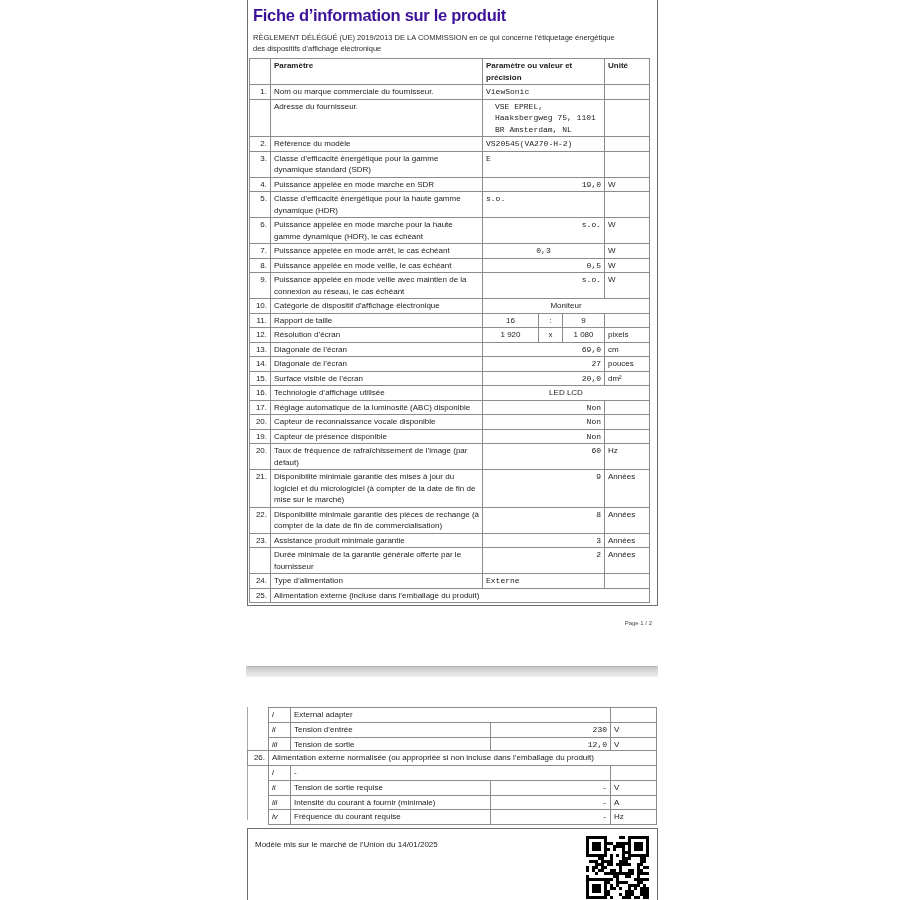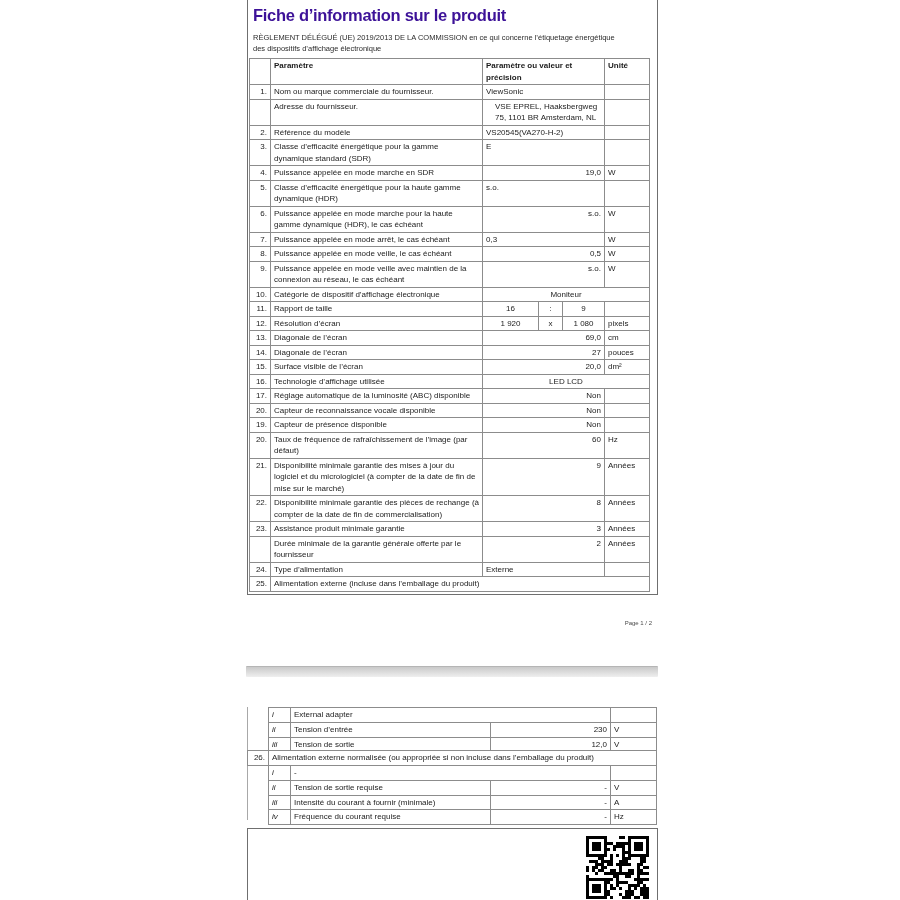--- a/index.html
+++ b/index.html
@@ -23,21 +23,21 @@
   }
   
   table.fiche{border-collapse:collapse;table-layout:fixed;background:#fff;}
   table.fiche td{
     border:1px solid #8c8c8c;font-size:8px;line-height:11.5px;padding:1px 3px;
     vertical-align:top;overflow:hidden;word-wrap:break-word;
   }
   .t1{margin:0 0 0 1px;width:383px;}
   td.hdr{font-weight:bold;}
   td.num{text-align:right;padding-right:3px;}
-  td.val{text-align:right;}
+  td.val{text-align:right;font-family:Liberation Mono, monospace;}
   td.unit{text-align:left;}
   td.vc{text-align:center;padding:1px 1px;}
   td.vsep{text-align:center;padding:1px 0;}
   td.vmid{text-align:center;}
   td.sub{font-style:italic;padding-left:5px;}
   .page-indicator{
     position:absolute;left:247px;top:620px;width:405px;text-align:right;
     font-size:6px;color:#4a4a4a;
   }
   
@@ -124,21 +124,21 @@
         </tr>
         <tr>
           <td class="num">6.</td>
           <td class="param">Puissance appelée en mode marche pour la haute gamme dynamique (HDR), le cas échéant</td>
           <td class="val" colspan="3" style="text-align: right;">s.o.</td>
           <td class="unit">W</td>
         </tr>
         <tr>
           <td class="num">7.</td>
           <td class="param">Puissance appelée en mode arrêt, le cas échéant</td>
-          <td class="val" colspan="3" style="text-align: left;">0,3</td>
+          <td class="val" colspan="3" style="text-align: center;">0,3</td>
           <td class="unit">W</td>
         </tr>
         <tr>
           <td class="num">8.</td>
           <td class="param">Puissance appelée en mode veille, le cas échéant</td>
           <td class="val" colspan="3" style="text-align: right;">0,5</td>
           <td class="unit">W</td>
         </tr>
         <tr>
           <td class="num">9.</td>
@@ -349,20 +349,21 @@
       <tr>
         <td class="sub">iv</td>
         <td class="param">Fréquence du courant requise</td>
         <td class="val" style="text-align: right;">-</td>
         <td class="unit">Hz</td>
       </tr>
     </tbody>
 </table>
 
 <div class="market-box">
+  <div class="market-text">Modèle mis sur le marché de l’Union du 14/01/2025</div>
   <div class="qr"><svg width="63" height="63" shape-rendering="crispEdges">
         <rect x="0" y="0" width="3" height="3" fill="#000"></rect>
         <rect x="3" y="0" width="3" height="3" fill="#000"></rect>
         <rect x="6" y="0" width="3" height="3" fill="#000"></rect>
         <rect x="9" y="0" width="3" height="3" fill="#000"></rect>
         <rect x="12" y="0" width="3" height="3" fill="#000"></rect>
         <rect x="15" y="0" width="3" height="3" fill="#000"></rect>
         <rect x="18" y="0" width="3" height="3" fill="#000"></rect>
         <rect x="33" y="0" width="3" height="3" fill="#000"></rect>
         <rect x="36" y="0" width="3" height="3" fill="#000"></rect>

